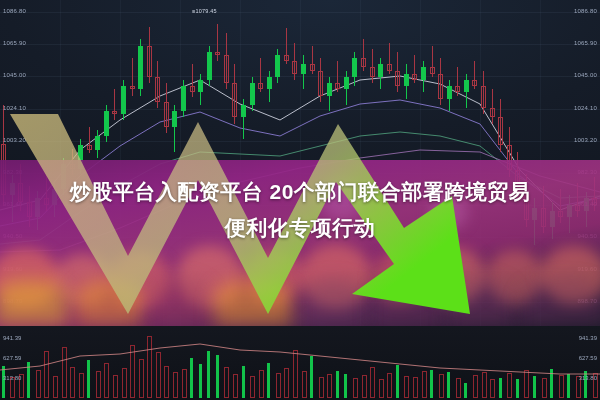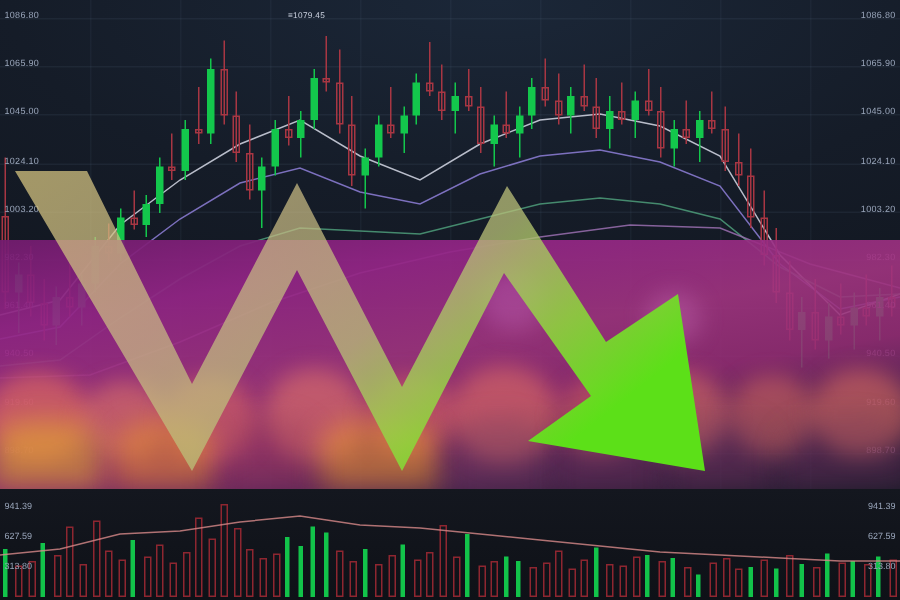--- a/index.html
+++ b/index.html
@@ -568,14 +568,18 @@
         <stop offset="62%" stop-color="#b9c178" stop-opacity="0.75"></stop>
         <stop offset="82%" stop-color="#8ed63c" stop-opacity="0.88"></stop>
         <stop offset="100%" stop-color="#5ce018" stop-opacity="1"></stop>
       </linearGradient>
     </defs>
     <path d="M 58 -4 L 128 138 L 198 4 L 268 140 L 338 6 L 404 110
              L 452 78 L 470 196 L 352 176 L 394 146 L 336 64
              L 268 196 L 198 62 L 128 196 L 10 -4 Z" fill="url(#agrad)" stroke="none"></path>
   </svg>
 
+  <div class="headline">
+    <div>炒股平台入配资平台 20个部门联合部署跨境贸易</div>
+    <div>便利化专项行动</div>
+  </div>
 
 </div>
 
 </body></html>

